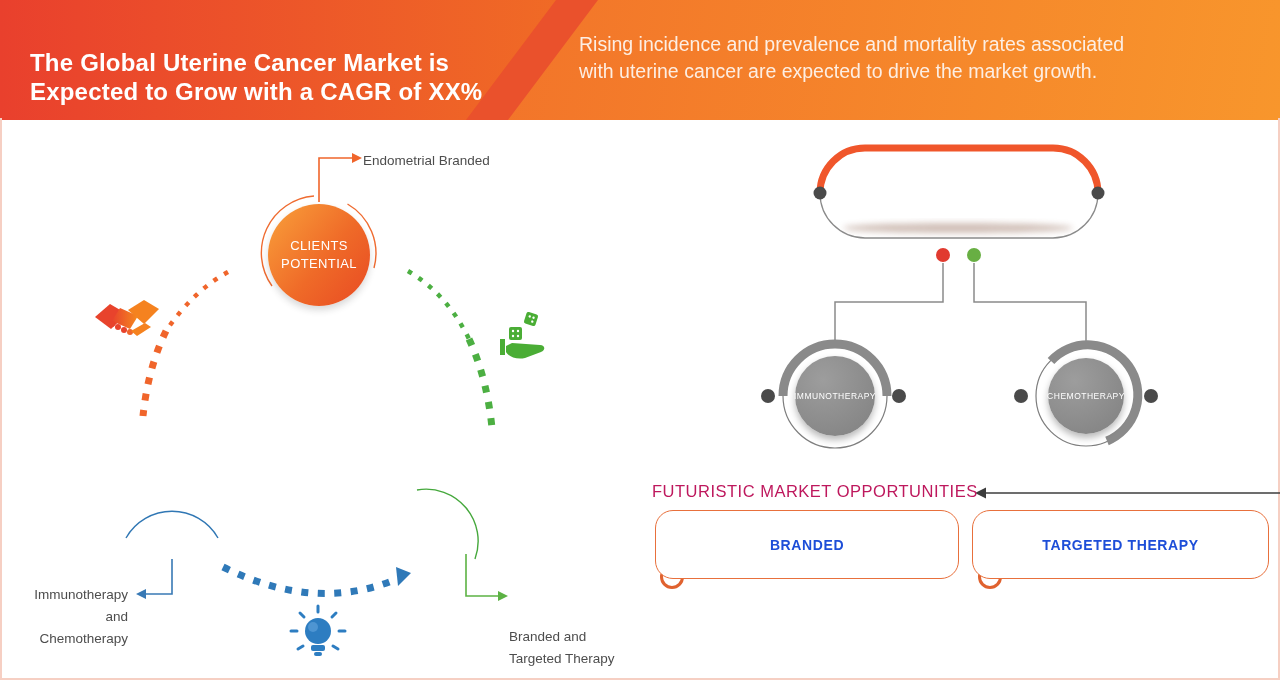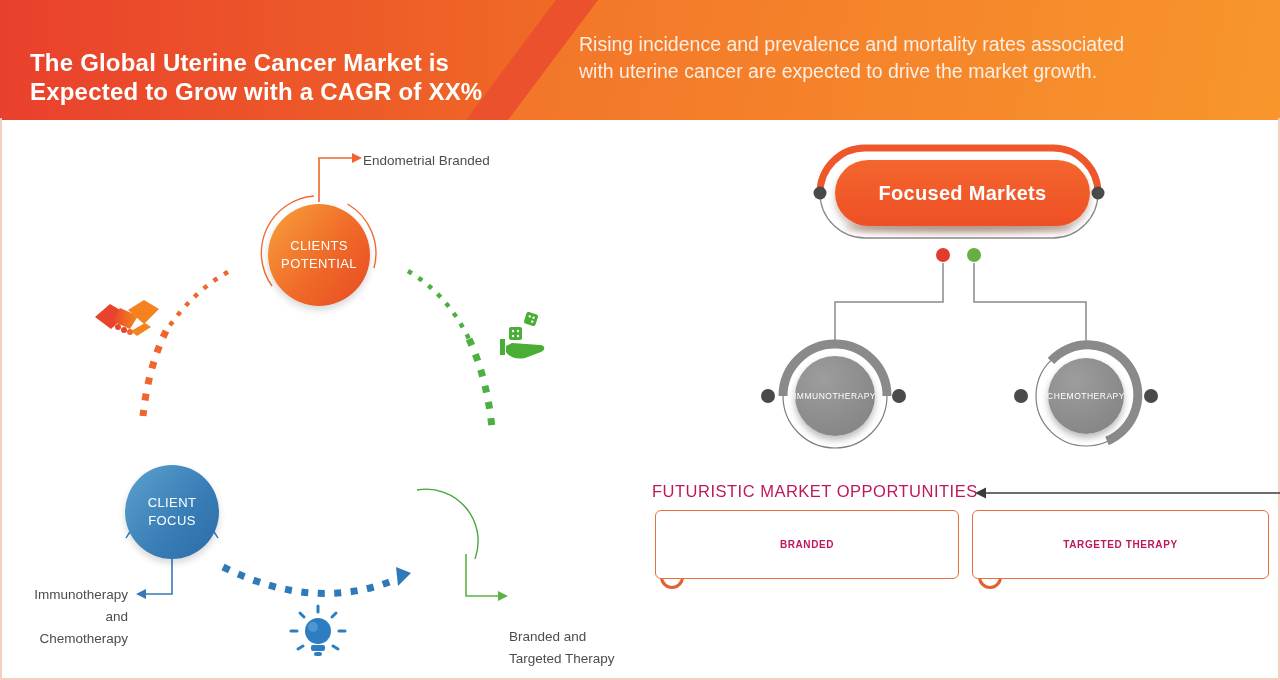--- a/index.html
+++ b/index.html
@@ -40,23 +40,23 @@
   .graycircle{position:absolute;border-radius:50%;display:flex;align-items:center;justify-content:center;
         color:#fff;text-align:center;z-index:2;font-size:8.5px;letter-spacing:.5px;
         box-shadow:0 4px 7px rgba(0,0,0,.28);}
   .g-immuno{left:795px;top:356px;width:80px;height:80px;
         background:radial-gradient(circle at 35% 30%,#9d9d9d 0%,#878787 75%);}
   .g-chemo{left:1048px;top:358px;width:76px;height:76px;
         background:radial-gradient(circle at 35% 30%,#9d9d9d 0%,#878787 75%);}
   
   .opp-heading{position:absolute;left:652px;top:482px;font-size:16.5px;color:#be185d;
         letter-spacing:.5px;z-index:2;}
-  .opp-box{position:absolute;top:510px;height:67px;border:1.5px solid #e8703c;border-radius:6px;
-        display:flex;align-items:center;justify-content:center;font-size:10px;font-weight:bold;
-        color:#be185d;letter-spacing:.6px;z-index:2;background:#fff;}
+  .opp-box{position:absolute;top:510px;height:67px;border:1.5px solid #e8703c;border-radius:18px;
+        display:flex;align-items:center;justify-content:center;font-size:14px;font-weight:bold;
+        color:#1d4ed8;letter-spacing:.6px;z-index:2;background:#fff;}
   .box-branded{left:655px;width:302px;}
   .box-targeted{left:972px;width:295px;}
 </style>
 </head>
 <body>
 
 <div class="canvas">
 
   <div class="header">
     <div class="hdr-left"></div>
@@ -188,35 +188,28 @@
     </g>
 
     <circle cx="672" cy="577" r="10.5" fill="#fff" stroke="#e0622f" stroke-width="3"></circle>
     <circle cx="990" cy="577" r="10.5" fill="#fff" stroke="#e0622f" stroke-width="3"></circle>
   </svg>
 
   <div class="bigcircle c-clients">
     <span>CLIENTS
 POTENTIAL</span>
   </div>
-  <div class="bigcircle c-focus">
-    <span>CLIENT
-FOCUS</span>
-  </div>
 
   <div class="lbl" style="left:363px;top:150px;">Endometrial Branded</div>
   <div class="lbl preline" style="left:10px;top:584px;width:118px;text-align:right;line-height:22px;">Immunotherapy
 and
 Chemotherapy</div>
   <div class="lbl preline" style="left:509px;top:581px;line-height:22px;margin-top:45px;">Branded and
 Targeted Therapy</div>
 
-  <div class="pill">
-    <span>Focused Markets</span>
-  </div>
   <div class="graycircle g-immuno">
     <span>IMMUNOTHERAPY</span>
   </div>
   <div class="graycircle g-chemo">
     <span>CHEMOTHERAPY</span>
   </div>
 
   <div class="opp-heading">FUTURISTIC MARKET OPPORTUNITIES</div>
   <div class="opp-box box-branded">
     <span>BRANDED</span>

